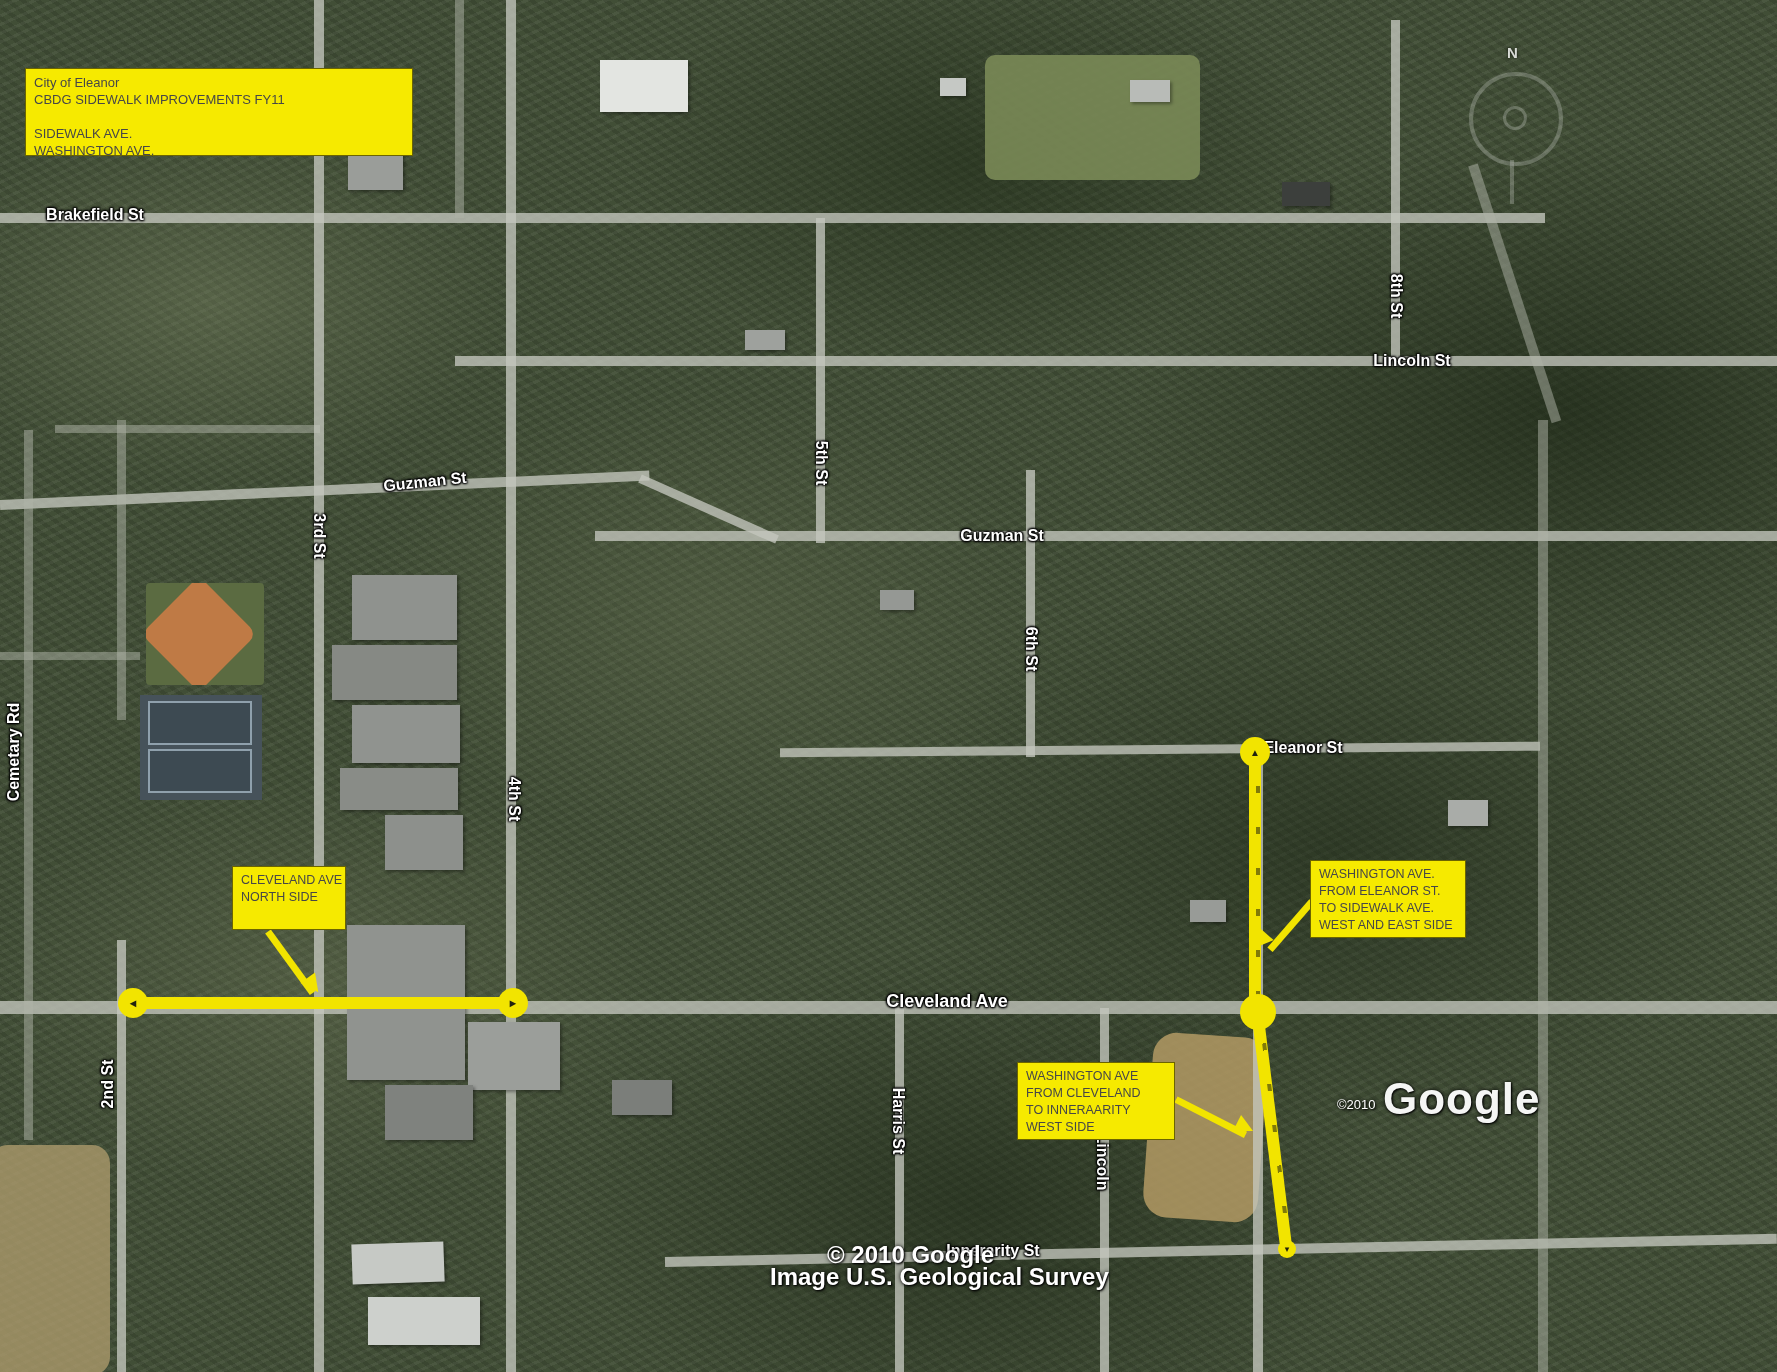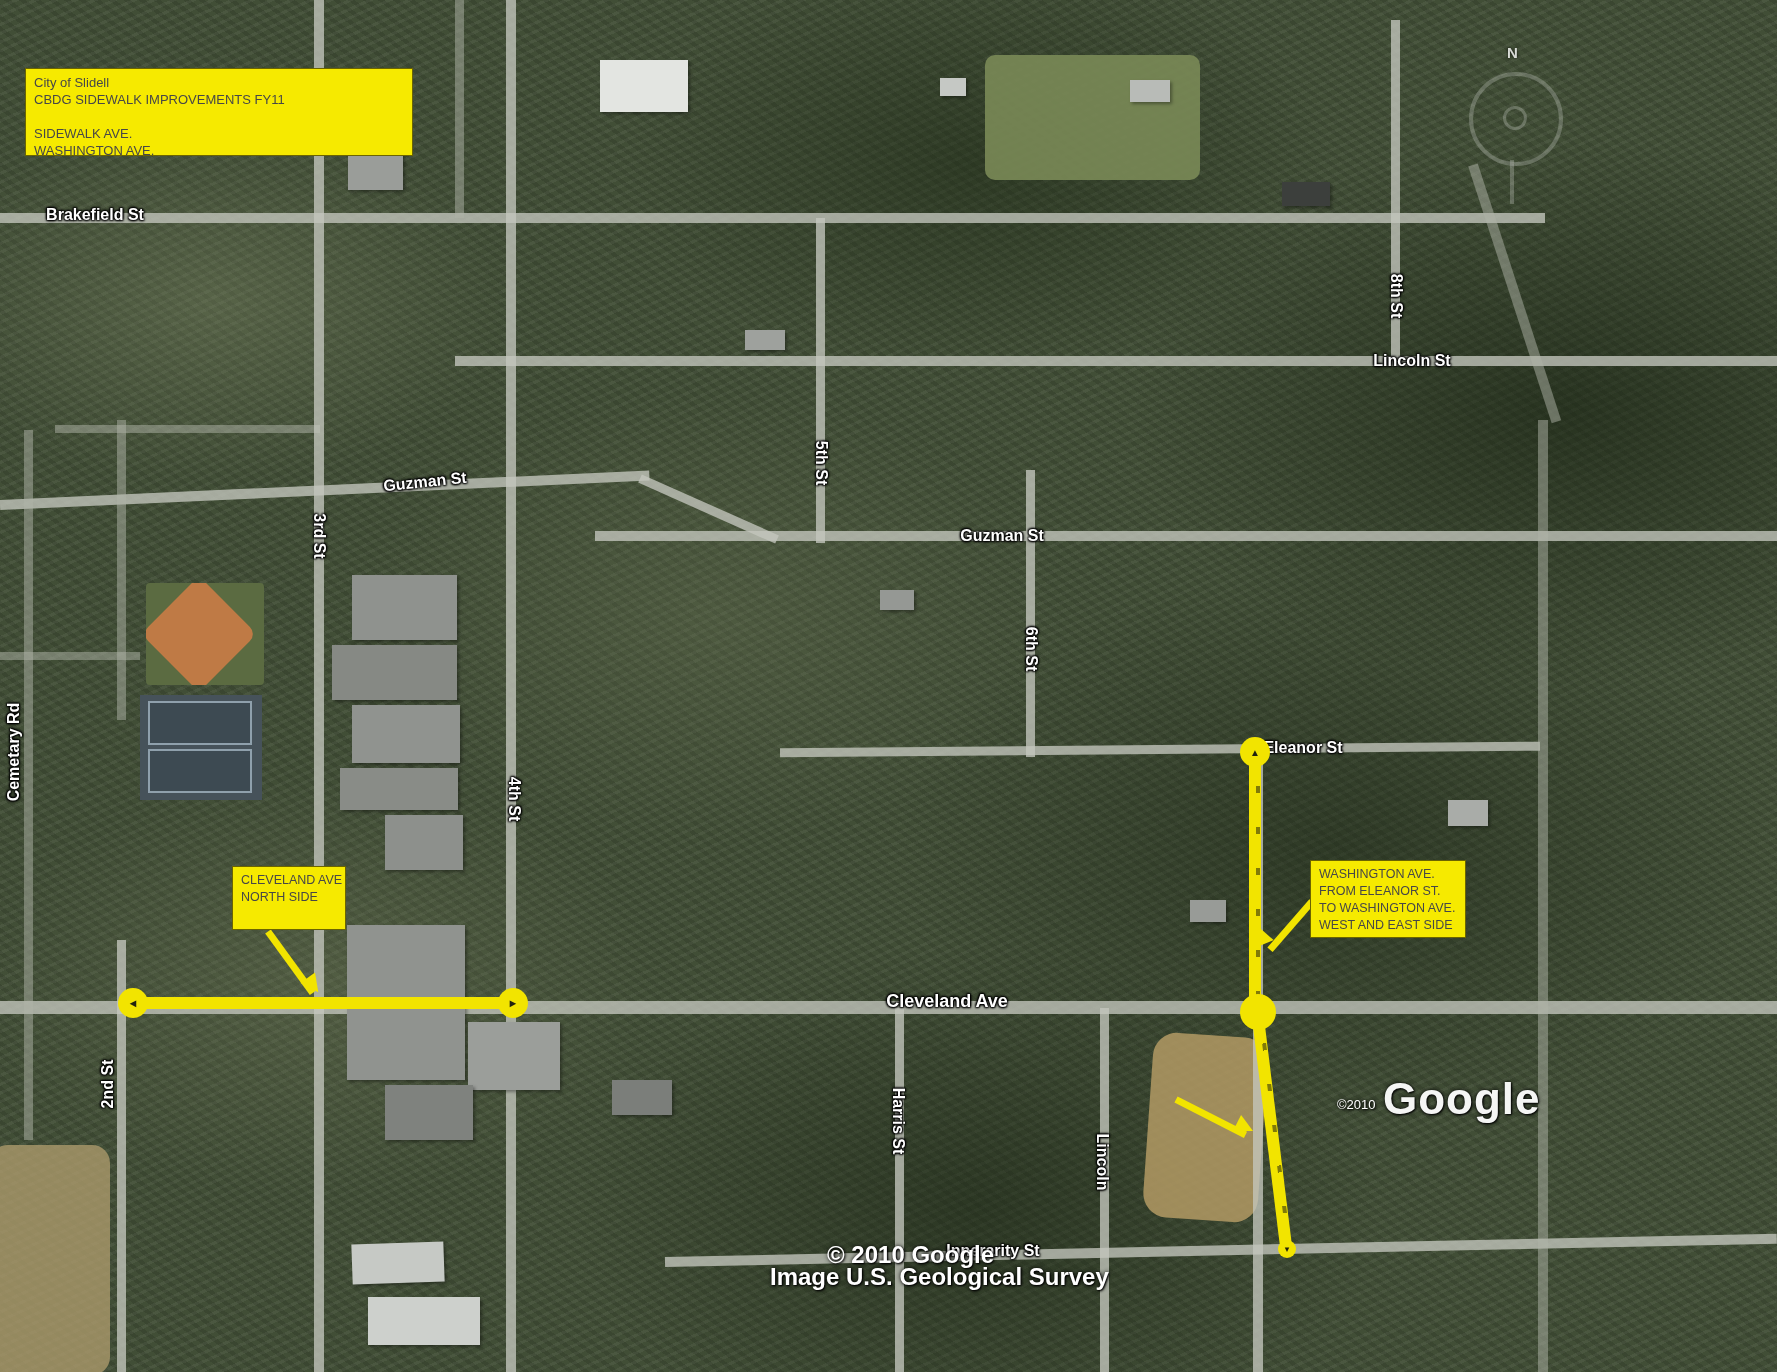--- a/index.html
+++ b/index.html
@@ -152,39 +152,45 @@
   </div>
 
   <div class="leader" style="left:268px;top:928px;width:76px;transform:rotate(54deg);"></div>
   <div class="ahead" style="left:304px;top:976px;transform:rotate(-36deg);"></div>
   <div class="leader" style="left:1312px;top:898px;width:64px;transform:rotate(131deg);"></div>
   <div class="ahead" style="left:1252px;top:932px;transform:rotate(41deg);"></div>
   <div class="leader" style="left:1176px;top:1096px;width:78px;transform:rotate(27deg);"></div>
   <div class="ahead" style="left:1236px;top:1118px;transform:rotate(-63deg);"></div>
 
   <div class="ybox" style="left:25px;top:68px;width:388px;height:88px;">
-    <div class="ln">City of Slidell</div>
+    <div class="ln">City of Eleanor</div>
     <div class="ln">CBDG SIDEWALK IMPROVEMENTS FY11</div>
     <div class="ln"></div>
     <div class="ln">SIDEWALK AVE.</div>
     <div class="ln">WASHINGTON AVE.</div>
   </div>
 
   <div class="ybox callout" style="left:232px;top:866px;width:114px;height:64px;">
     <div class="ln">CLEVELAND AVE</div>
     <div class="ln">NORTH SIDE</div>
   </div>
 
   <div class="ybox callout" style="left:1310px;top:860px;width:156px;height:78px;">
     <div class="ln">WASHINGTON AVE.</div>
     <div class="ln">FROM ELEANOR ST.</div>
-    <div class="ln">TO WASHINGTON AVE.</div>
+    <div class="ln">TO SIDEWALK AVE.</div>
     <div class="ln">WEST AND EAST SIDE</div>
   </div>
 
+  <div class="ybox callout" style="left:1017px;top:1062px;width:158px;height:78px;">
+    <div class="ln">WASHINGTON AVE</div>
+    <div class="ln">FROM CLEVELAND</div>
+    <div class="ln">TO INNERAARITY</div>
+    <div class="ln">WEST SIDE</div>
+  </div>
 
   <div class="attrib" style="left:827px;top:1241px;font-size:24px;">© 2010 Google</div>
   <div class="attrib" style="left:770px;top:1263px;font-size:24px;">Image U.S. Geological Survey</div>
   <div class="attrib" style="left:1337px;top:1097px;font-size:13px;font-weight:normal;">©2010</div>
   <div class="attrib" style="left:1383px;top:1074px;font-size:44px;letter-spacing:1px;opacity:.95;">Google</div>
 
   <div class="abs" style="left:1455px;top:44px;width:115px;height:160px;opacity:.8;">
     <div class="compass-n" style="left:52px;top:0;">N</div>
     <div class="compass-ring" style="left:14px;top:28px;width:86px;height:86px;"></div>
     <div class="compass-ring" style="left:48px;top:62px;width:18px;height:18px;border-width:3px;"></div>

